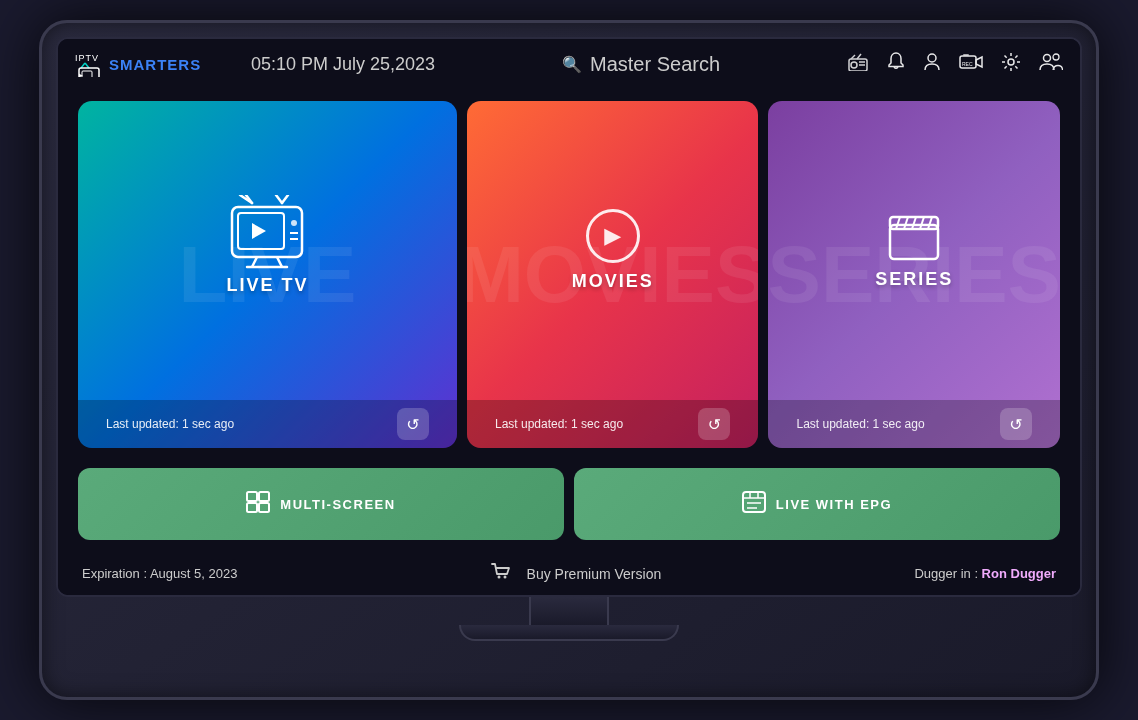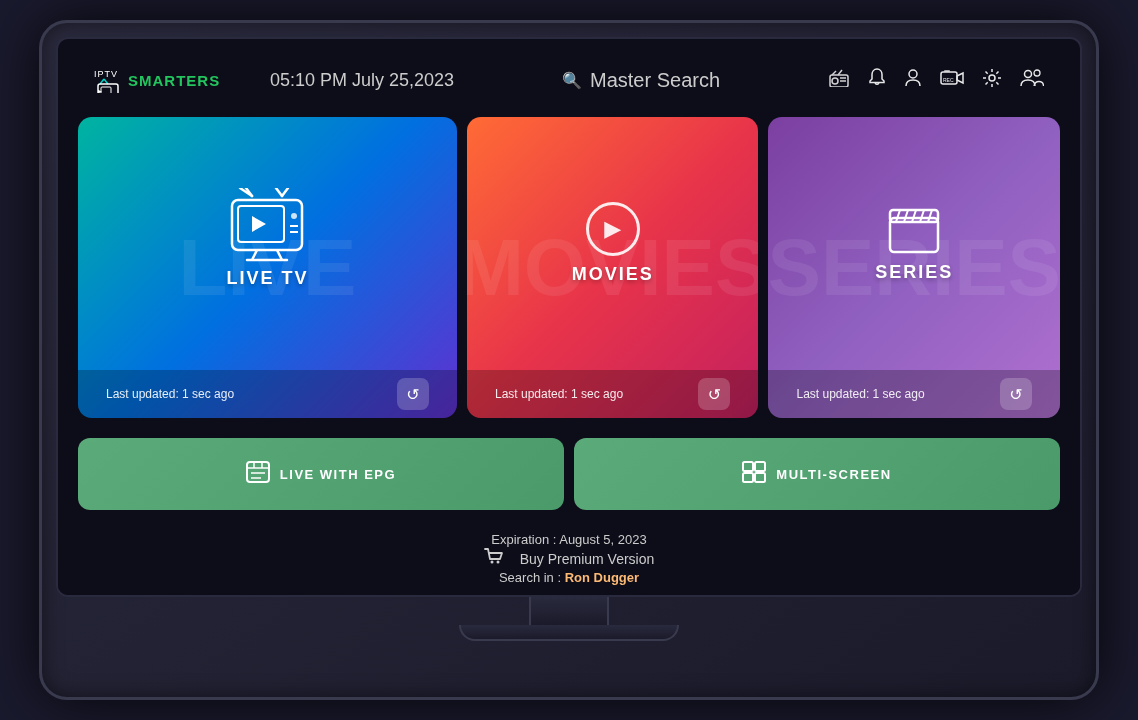--- a/index.html
+++ b/index.html
@@ -60,35 +60,34 @@
       height: 100%;
       background: #0d0d1a;
       display: flex;
       flex-direction: column;
     }
 
     
     .header {
       display: flex;
       align-items: center;
-      padding: 12px 36px;
+      padding: 12px 17px;
       background: #0d0d1a;
       gap: 16px;
-      margin-top: 16px;
     }
 
     .logo-area {
       display: flex;
       align-items: center;
       gap: 4px;
       min-width: 160px;
     }
 
     .logo-smarters {
-      color: #22c55e;
+      color: #3b82f6;
       font-size: 15px;
       font-weight: 700;
       letter-spacing: 1px;
     }
 
     .datetime {
       color: #cccccc;
       font-size: 18px;
       white-space: nowrap;
       min-width: 180px;
@@ -270,21 +269,20 @@
       letter-spacing: 1.5px;
     }
 
     
     .footer-bar {
       padding: 10px 24px;
       display: flex;
       align-items: center;
       justify-content: space-between;
       background: #0d0d1a;
-      flex-direction: column;
     }
 
     .footer-text {
       color: #cccccc;
       font-size: 13px;
     }
 
     .footer-center {
       display: flex;
       align-items: center;
@@ -292,21 +290,21 @@
       color: #cccccc;
       font-size: 14px;
     }
 
     .footer-right {
       color: #cccccc;
       font-size: 13px;
     }
 
     .footer-right strong {
-      color: #fdba74;
+      color: #f0abfc;
       font-weight: 700;
     }
 
     
     .watermark {
       position: absolute;
       font-size: 80px;
       font-weight: 900;
       color: rgba(255,255,255,0.08);
       top: 50%;
@@ -461,66 +459,66 @@
             </div>
             <div class="card-footer">
               <span class="last-updated">Last updated: 1 sec ago</span>
               <div class="refresh-btn">↺</div>
             </div>
           </div>
 
         </div>
 
         <div class="bottom-row">
+
+          <div class="card-green">
+            <span>
+              <svg width="24" height="22" viewBox="0 0 24 22" fill="none">
+                <rect x="1" y="1" width="10" height="9" rx="1.5" stroke="white" stroke-width="2"></rect>
+                <rect x="13" y="1" width="10" height="9" rx="1.5" stroke="white" stroke-width="2"></rect>
+                <rect x="1" y="12" width="10" height="9" rx="1.5" stroke="white" stroke-width="2"></rect>
+                <rect x="13" y="12" width="10" height="9" rx="1.5" stroke="white" stroke-width="2"></rect>
+              </svg>
+            </span>
+            <span class="card-green-label">MULTI-SCREEN</span>
+          </div>
 
           <div class="card-green">
             <span style="color:white;font-size:20px;">
               <svg width="24" height="22" viewBox="0 0 24 22" fill="none">
                 <rect x="1" y="1" width="22" height="20" rx="3" stroke="white" stroke-width="2"></rect>
                 <line x1="1" y1="7" x2="23" y2="7" stroke="white" stroke-width="1.5"></line>
                 <line x1="8" y1="1" x2="8" y2="7" stroke="white" stroke-width="1.5"></line>
                 <line x1="16" y1="1" x2="16" y2="7" stroke="white" stroke-width="1.5"></line>
                 <line x1="5" y1="12" x2="19" y2="12" stroke="white" stroke-width="1.5"></line>
                 <line x1="5" y1="17" x2="15" y2="17" stroke="white" stroke-width="1.5"></line>
               </svg>
             </span>
             <span class="card-green-label">LIVE WITH EPG</span>
           </div>
 
-          <div class="card-green">
-            <span>
-              <svg width="24" height="22" viewBox="0 0 24 22" fill="none">
-                <rect x="1" y="1" width="10" height="9" rx="1.5" stroke="white" stroke-width="2"></rect>
-                <rect x="13" y="1" width="10" height="9" rx="1.5" stroke="white" stroke-width="2"></rect>
-                <rect x="1" y="12" width="10" height="9" rx="1.5" stroke="white" stroke-width="2"></rect>
-                <rect x="13" y="12" width="10" height="9" rx="1.5" stroke="white" stroke-width="2"></rect>
-              </svg>
-            </span>
-            <span class="card-green-label">MULTI-SCREEN</span>
-          </div>
-
 
         </div>
 
       </div>
 
       <div class="footer-bar">
         <span class="footer-text">Expiration : August 5, 2023</span>
         <div class="footer-center">
           <span>
             <svg width="20" height="20" viewBox="0 0 20 20" fill="none">
               <path d="M1 2 L4 2 L6 12 L16 12 L18 6 L5 6" stroke="#cccccc" stroke-width="1.8" fill="none" stroke-linecap="round" stroke-linejoin="round"></path>
               <circle cx="8" cy="15" r="1.5" fill="#cccccc"></circle>
               <circle cx="14" cy="15" r="1.5" fill="#cccccc"></circle>
             </svg>
           </span>
           <span>Buy Premium Version</span>
         </div>
         <div class="footer-right">
-          <span>Search in : </span><strong>Ron Dugger</strong>
+          <span>Dugger in : </span><strong>Ron Dugger</strong>
         </div>
       </div>
 
     </div>
   </div>
   <div class="tv-stand-neck"></div>
   <div class="tv-stand-base"></div>
 </div>
 
 </body></html>

